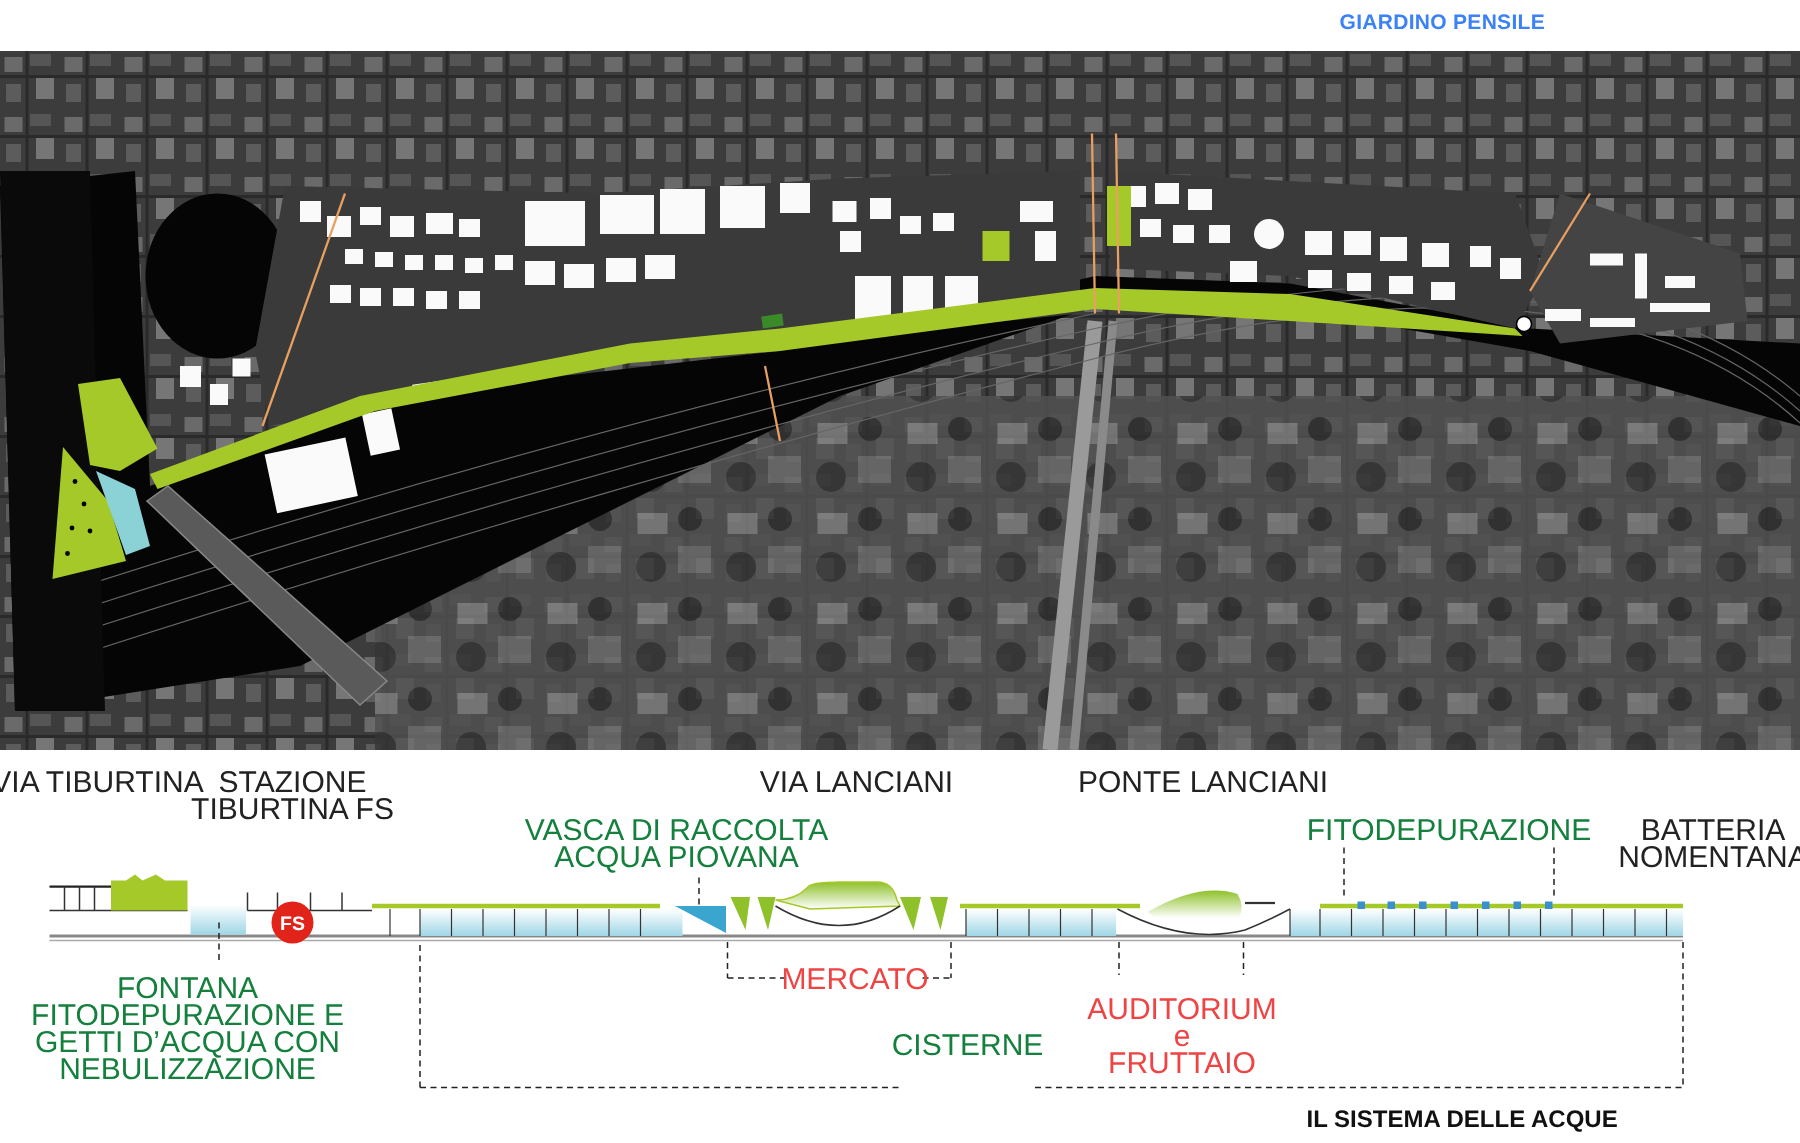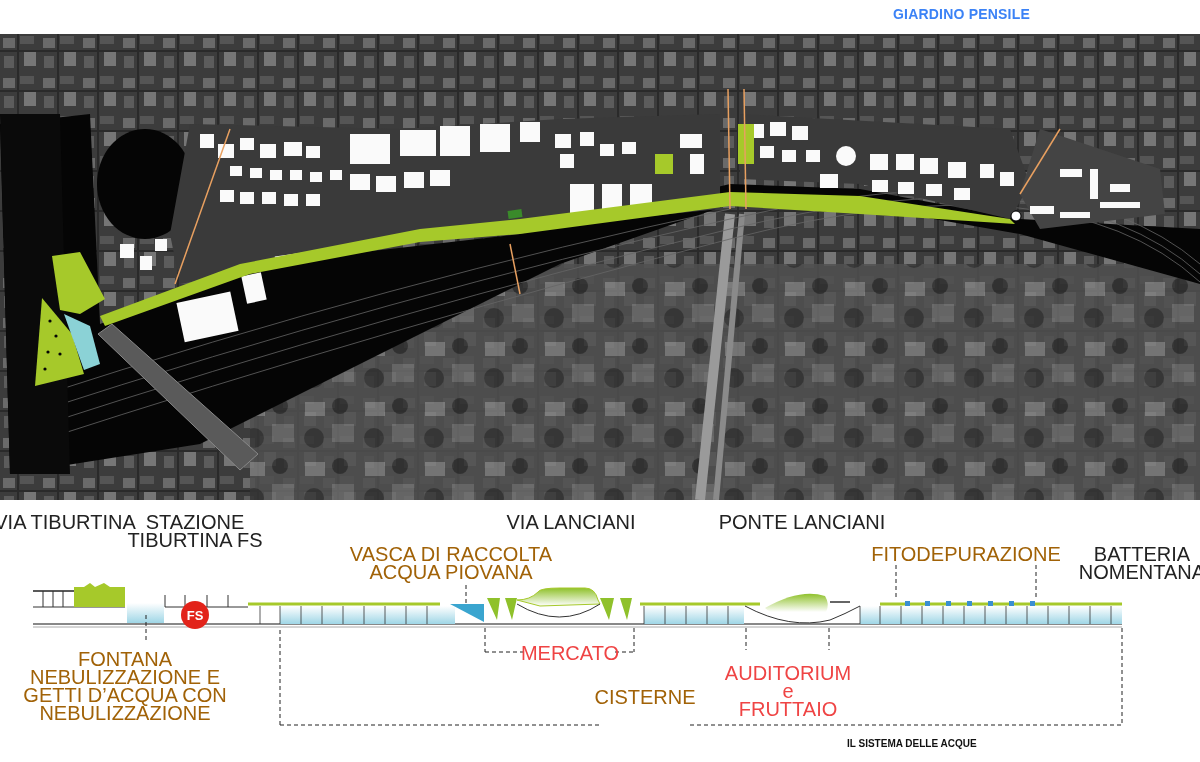--- a/index.html
+++ b/index.html
@@ -1,22 +1,22 @@
 <!DOCTYPE html>
 <html><head>
 <meta charset="utf-8">
 <style>
   html,body{margin:0;padding:0;background:#fff;}
   body{width:1200px;height:762px;position:relative;overflow:hidden;font-family:"Liberation Sans",sans-serif;}
   .abs{position:absolute;}
   .title-top{left:893px;top:6px;font-size:14px;font-weight:bold;color:#3b82f6;letter-spacing:0.2px;}
-  .title-bottom{left:847px;top:738px;font-size:10px;font-weight:bold;color:#111;text-align:right;}
+  .title-bottom{left:871px;top:738px;font-size:16px;font-weight:bold;color:#111;text-align:right;}
   #map{left:0;top:34px;width:1200px;height:466px;}
   .lbl{font-size:20px;color:#222;text-align:center;line-height:18px;white-space:nowrap;transform:translateX(-50%);}
-  .blue{color:#a16207;}
+  .blue{color:#15803d;}
   .green{color:#ef4444;}
   #section{left:0;top:500px;width:1200px;height:262px;}
 </style>
 </head>
 <body>
 
 <div class="abs title-top">GIARDINO PENSILE</div>
 
 <svg id="map" class="abs" viewBox="0 0 1200 466" width="1200" height="466">
   <defs>
@@ -284,21 +284,21 @@
   <div>NOMENTANA</div>
 </div>
 
 <div class="abs lbl blue" style="left:451px;top:545px;">
   <div>VASCA DI RACCOLTA</div>
   <div>ACQUA PIOVANA</div>
 </div>
 <div class="abs lbl blue" style="left:966px;top:545px;">FITODEPURAZIONE</div>
 <div class="abs lbl blue" style="left:125px;top:650px;">
   <div>FONTANA</div>
-  <div>NEBULIZZAZIONE E</div>
+  <div>FITODEPURAZIONE E</div>
   <div>GETTI D’ACQUA CON</div>
   <div>NEBULIZZAZIONE</div>
 </div>
 <div class="abs lbl blue" style="left:645px;top:688px;">CISTERNE</div>
 
 <div class="abs lbl green" style="left:570px;top:644px;">MERCATO</div>
 <div class="abs lbl green" style="left:788px;top:664px;">
   <div>AUDITORIUM</div>
   <div>e</div>
   <div>FRUTTAIO</div>

